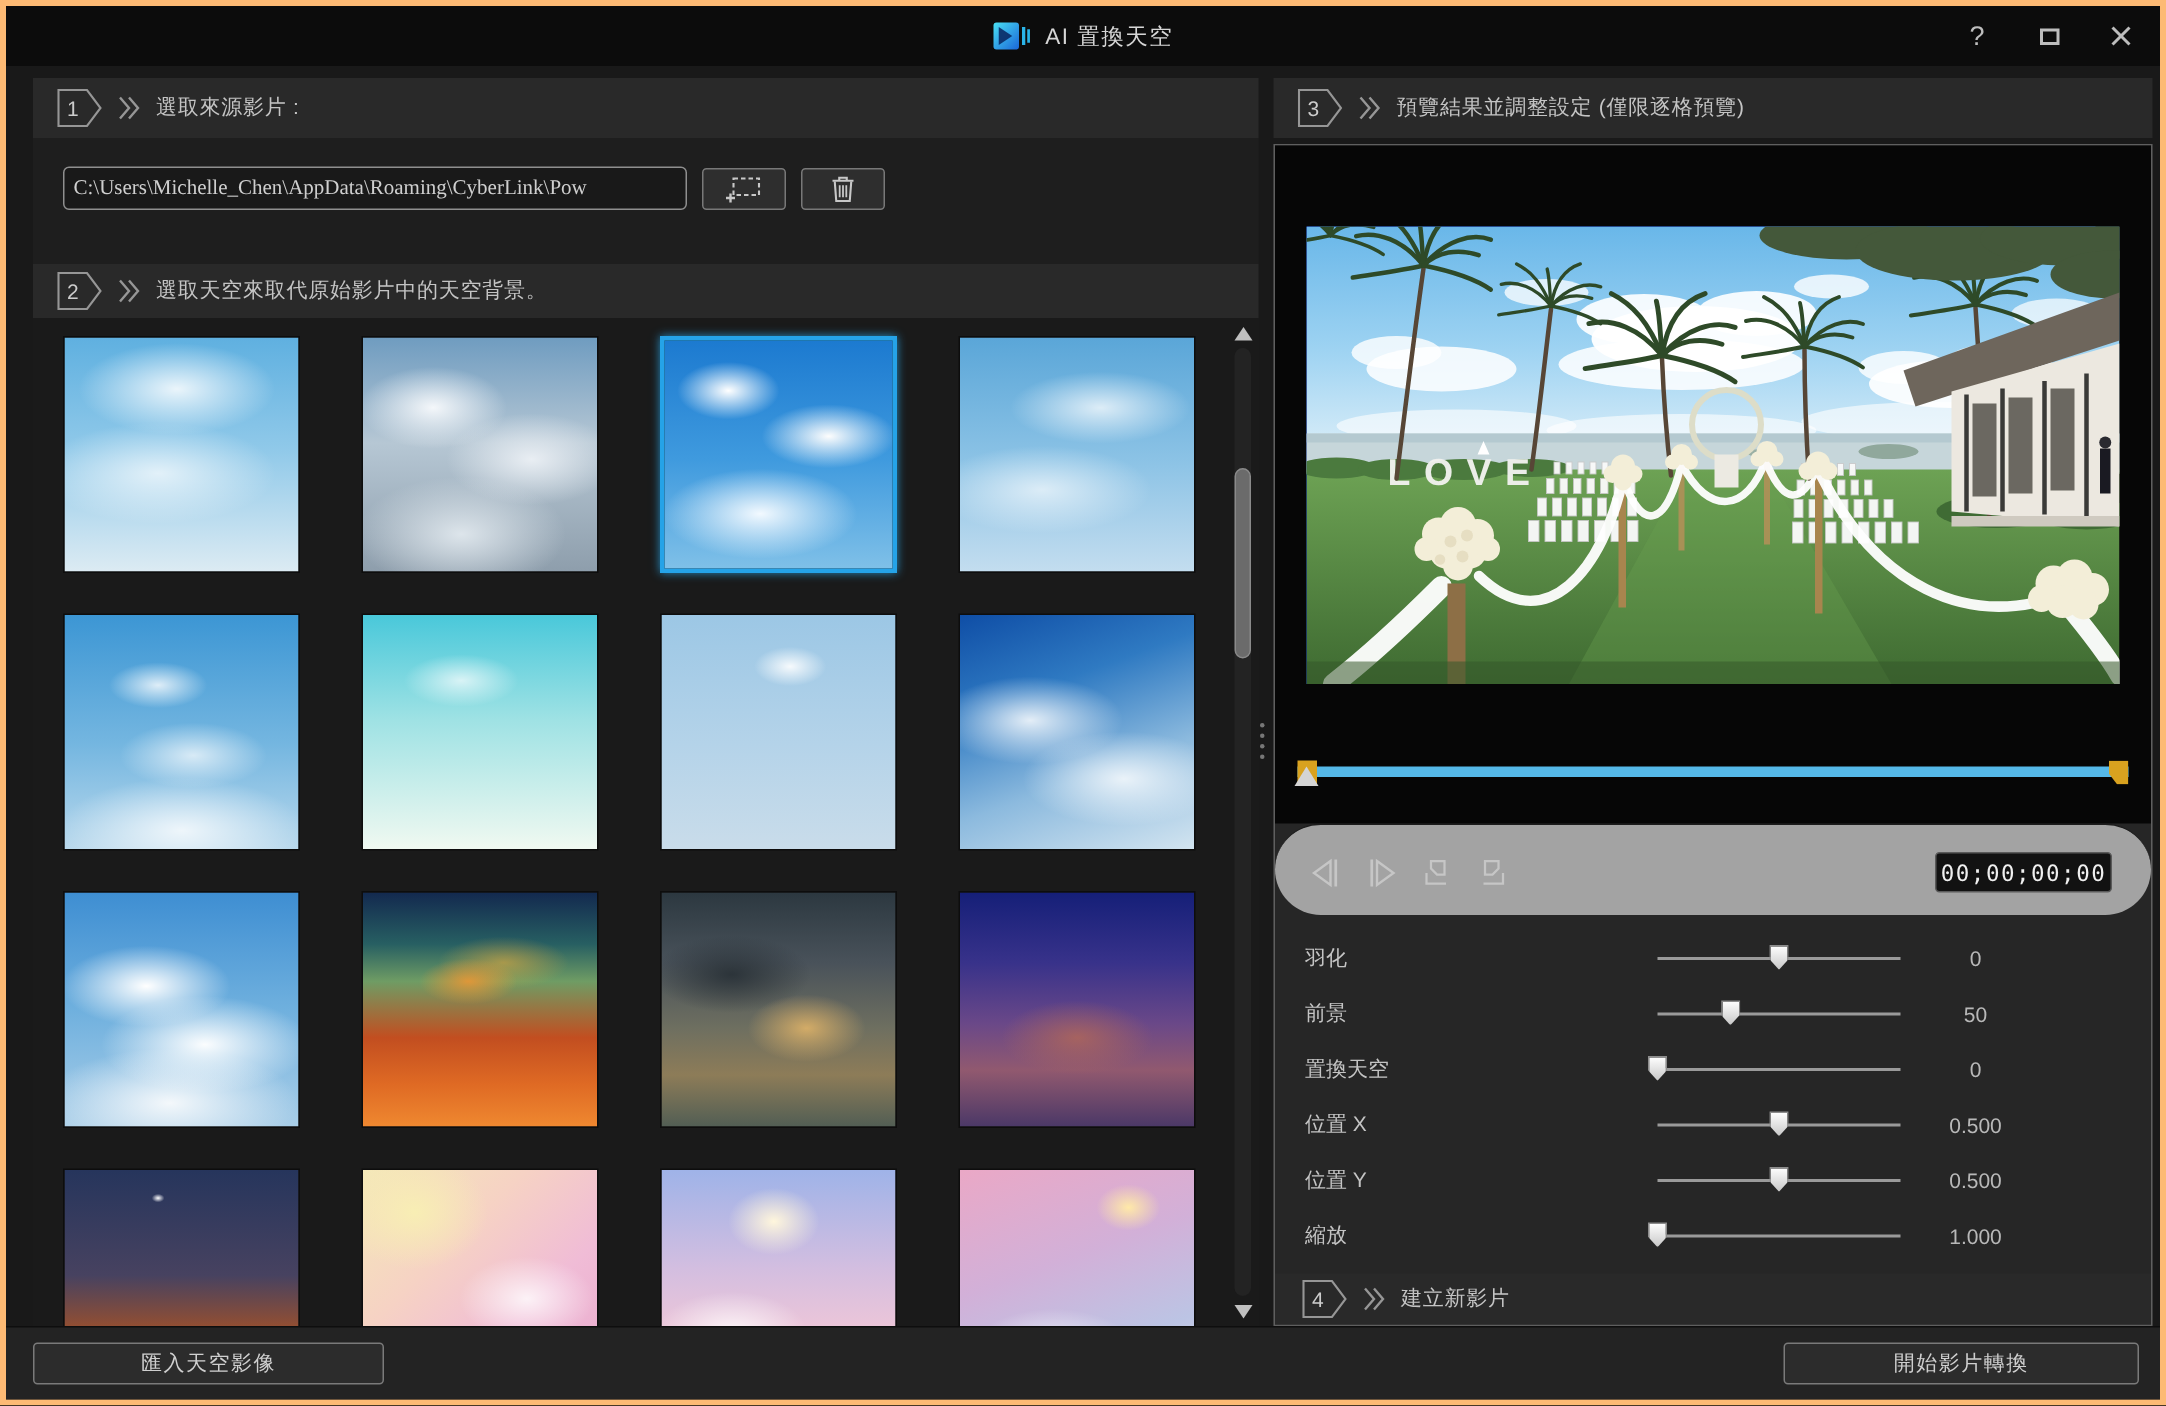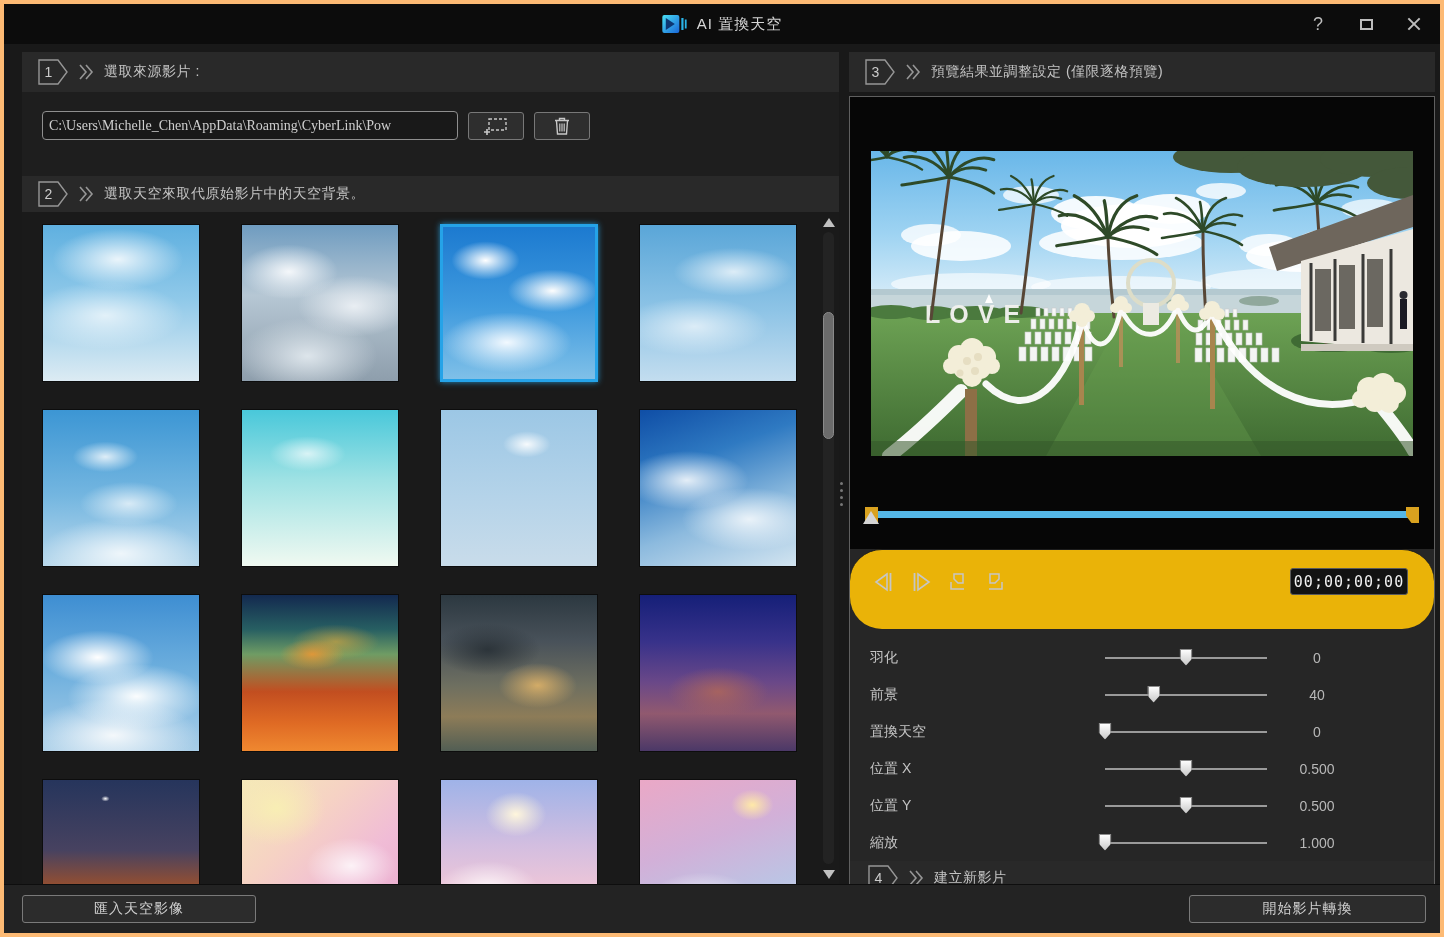--- a/index.html
+++ b/index.html
@@ -53,21 +53,21 @@
   .bar3 { position:absolute; top:0; left:0; right:0; height:40px; }
   .panel-box { position:absolute; top:44px; left:0; right:0; bottom:0; border:1px solid #5f5f5f; background:#262626; display:flex; flex-direction:column; }
   .preview-area { position:relative; height:452px; background:#060606; flex:none; }
   .preview-frame { position:absolute; left:21px; top:54px; width:526px; height:305px; background:#1d4ed8; }
   .trim-wrap { position:absolute; left:15px; right:15px; top:407px; height:22px; }
   .trim-line { position:absolute; left:0; right:0; top:7px; height:7px; background:#55b8e8; }
   .trim-handle { position:absolute; top:3px; width:13px; height:16px; background:#d9a21f; cursor:ew-resize; }
   .trim-left { left:0; }
   .trim-right { right:0; clip-path:polygon(0 0,100% 0,100% 100%,42% 100%,0 55%); }
   .playhead { position:absolute; left:-2px; top:7px; width:0; height:0; border-left:8px solid transparent; border-right:8px solid transparent; border-bottom:13px solid #d4d4d4; cursor:pointer; }
-  .playback-bar { position:relative; height:80px; background:#eab308; flex:none; border-top:1px solid #1c1c1c;border-radius:32px; }
+  .playback-bar { position:relative; height:61px; background:#a3a3a3; flex:none; border-top:1px solid #1c1c1c;border-radius:32px; }
   .pb-icons { position:absolute; left:20px; top:0; height:64px; display:flex; align-items:center; gap:9px; }
   .pb-btn { width:28px; height:28px; display:flex; align-items:center; justify-content:center; cursor:pointer; }
   .timecode { position:absolute; right:26px; top:18px; width:118px; height:27px; background:#121212; border:1px solid #5a5a5a; border-radius:3px; color:#f0f0f0; font-family:"DejaVu Sans Mono","Liberation Mono",monospace; font-size:15px; letter-spacing:1px; display:flex; align-items:center; justify-content:center; }
   .sliders-area { flex:1; padding-top:10px; }
   .slider-row { display:flex; align-items:center; height:37px; padding-left:20px; }
   .slider-label { width:235px; font-size:14px; color:#c4c4c4; }
   .slider-track-wrap { position:relative; width:162px; height:22px; cursor:pointer; }
   .slider-track { position:absolute; left:0; right:0; top:10px; height:2px; background:#9a9a9a; }
   .slider-thumb { position:absolute; top:2px; width:13px; height:17px; transform:translateX(-50%);
     background:linear-gradient(180deg,#fdfdfd,#c9c9c9); border:1px solid #8c8c8c;
@@ -496,21 +496,21 @@
               <div class="slider-thumb" style="left: 50%;"></div>
           </div>
           <span class="slider-value">0</span>
         </div>
         <div class="slider-row">
           <span class="slider-label">前景</span>
           <div class="slider-track-wrap">
             <div class="slider-track"></div>
               <div class="slider-thumb" style="left: 30%;"></div>
           </div>
-          <span class="slider-value">40</span>
+          <span class="slider-value">50</span>
         </div>
         <div class="slider-row">
           <span class="slider-label">置換天空</span>
           <div class="slider-track-wrap">
             <div class="slider-track"></div>
               <div class="slider-thumb" style="left: 0%;"></div>
           </div>
           <span class="slider-value">0</span>
         </div>
         <div class="slider-row">

